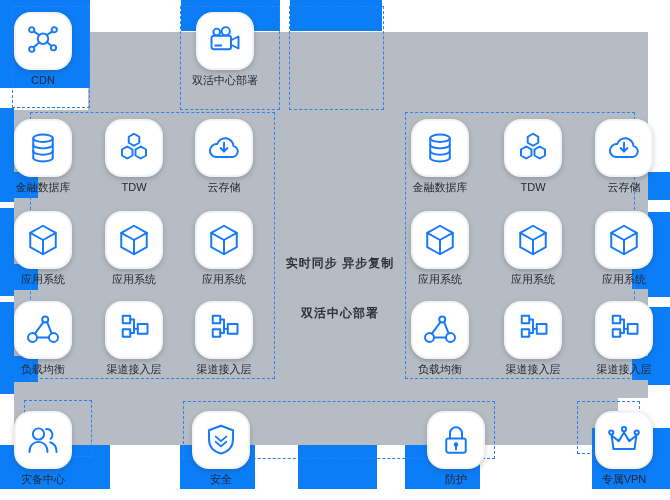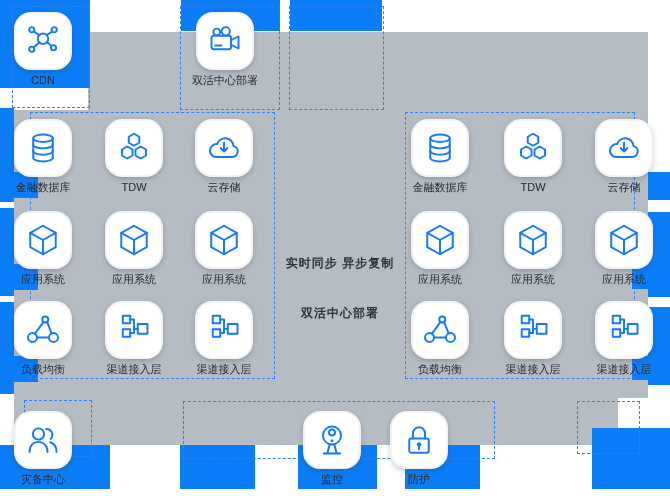--- a/index.html
+++ b/index.html
@@ -341,30 +341,38 @@
   </div>
 
   <div class="cell" style="left:-2px;top:411px">
     <div class="card">
         <svg viewBox="0 0 48 48">
           <use href="#sym-users"></use>
         </svg>
       </div>
     <div class="label">灾备中心</div>
   </div>
-  <div class="cell" style="left:287px;top:411px">
-    <div class="card">
-        <svg viewBox="0 0 48 48">
-          <use href="#sym-webcam"></use>
-        </svg>
-      </div>
-    <div class="label">监控</div>
-  </div>
-  <div class="cell" style="left:374px;top:411px">
+  <div class="cell" style="left:176px;top:411px">
+    <div class="card">
+        <svg viewBox="0 0 48 48">
+          <use href="#sym-shield"></use>
+        </svg>
+      </div>
+    <div class="label">安全</div>
+  </div>
+  <div class="cell" style="left:411px;top:411px">
     <div class="card">
         <svg viewBox="0 0 48 48">
           <use href="#sym-lock"></use>
         </svg>
       </div>
     <div class="label">防护</div>
   </div>
+  <div class="cell" style="left:579px;top:411px">
+    <div class="card">
+        <svg viewBox="0 0 48 48">
+          <use href="#sym-crown"></use>
+        </svg>
+      </div>
+    <div class="label">专属VPN</div>
+  </div>
 
 </div>
 
 </body></html>

